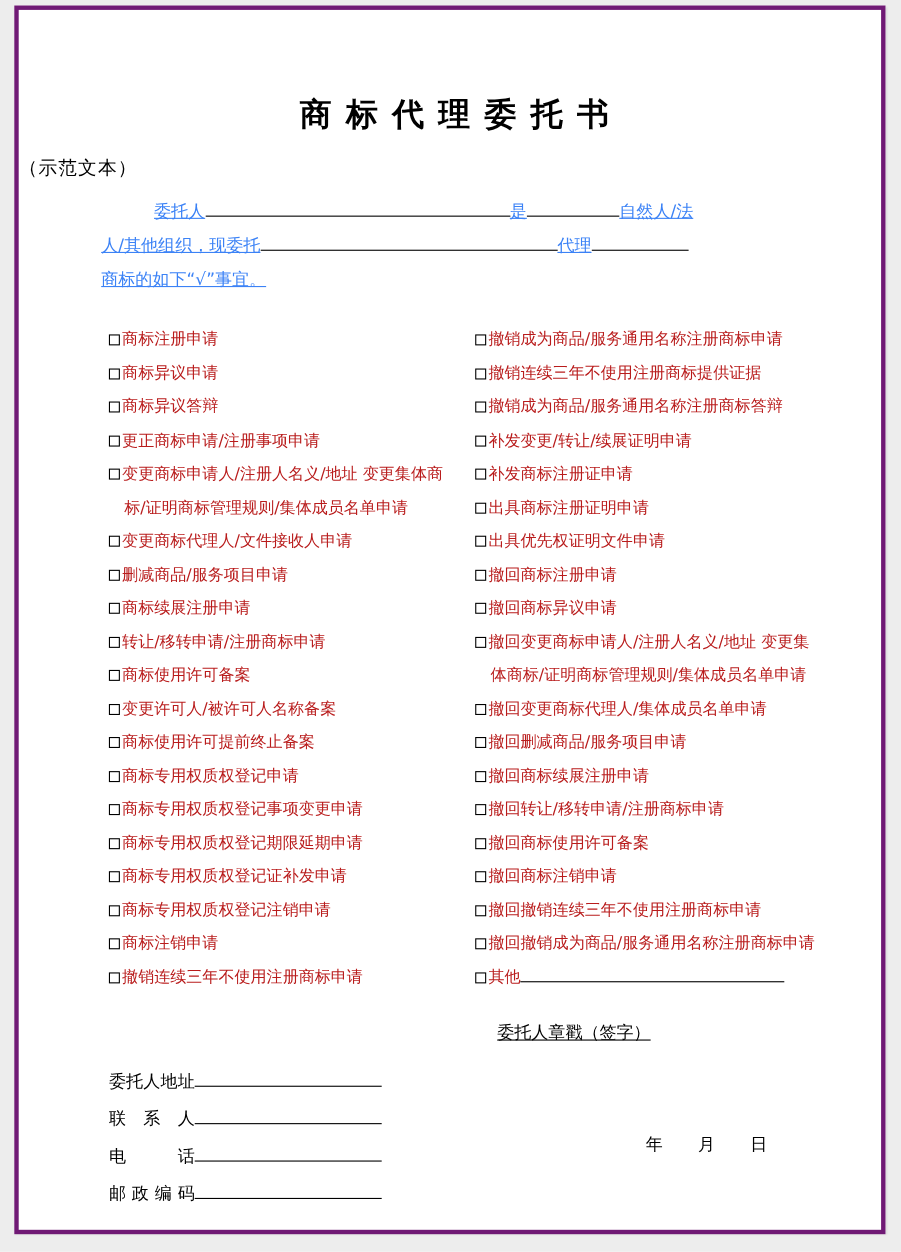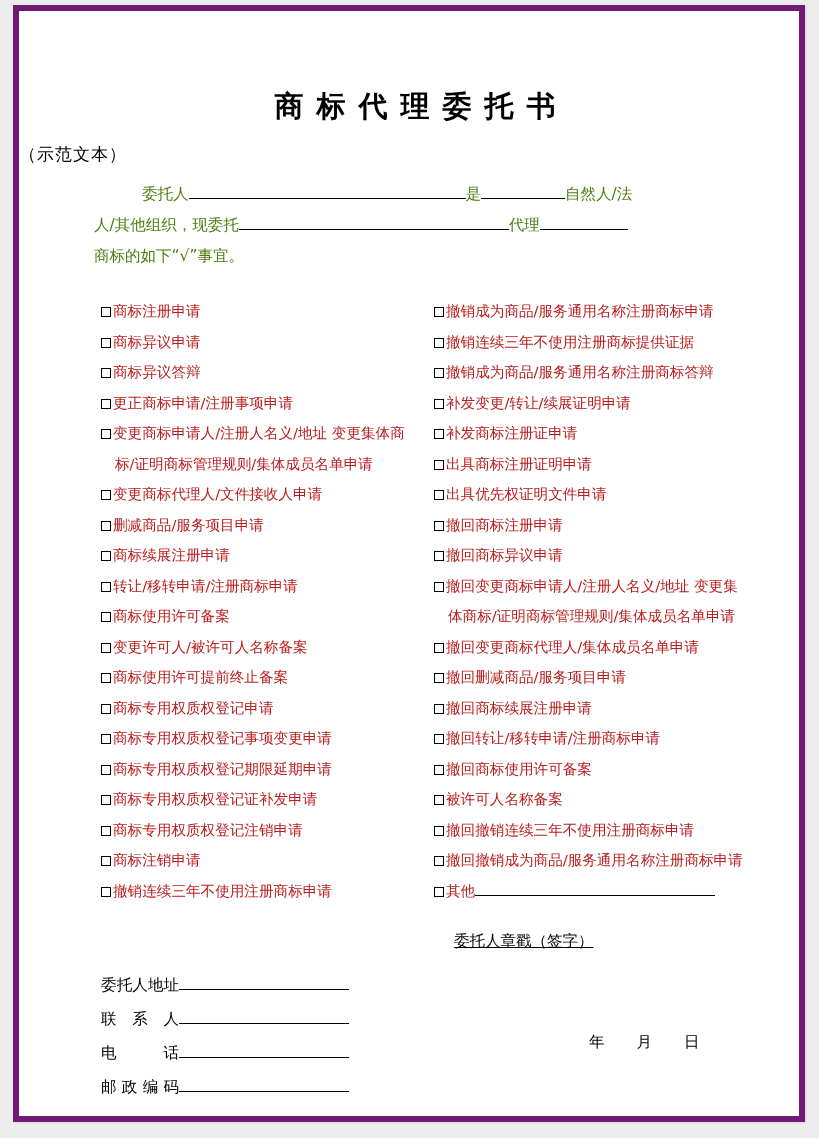--- a/index.html
+++ b/index.html
@@ -13,21 +13,21 @@
     font-family: "DejaVu Sans", "Liberation Sans", sans-serif;
     overflow: hidden;
   }
   .page {
     position: absolute;
     left: 13px;
     top: 5px;
     width: 792px;
     height: 1117px;
     background: #ffffff;
-    border: 6px solid #701a75;
+    border: 4px solid #701a75;
     box-sizing: border-box;
     box-shadow: 1px 1px 2px rgba(0,0,0,0.10);
   }
   .content {
     position: absolute;
     left: 0;
     top: 0;
     width: 792px;
     height: 1117px;
   }
@@ -60,21 +60,22 @@
   }
 
   
   .intro {
     position: absolute;
     left: 75px;
     top: 168px;
     width: 645px;
     font-size: 15.5px;
     line-height: 31px;
-    color: #4d7c0f;
+    color: #3b82f6;
+    text-decoration: underline;
   }
   .intro .ln {
     display: block;
     white-space: nowrap;
   }
   .intro .ind { display: inline-block; width: 48px; }
   .blank {
     display: inline-block;
     border-bottom: 1px solid #000;
     vertical-align: baseline;
@@ -230,21 +231,21 @@
           <div class="item"><span class="cbx"></span><span>撤回商标异议申请</span></div>
           <div class="item"><span class="cbx"></span><span>撤回变更商标申请人/注册人名义/地址  变更集</span></div>
           <div class="item">
             <span class="cont">体商标/证明商标管理规则/集体成员名单申请</span>
           </div>
           <div class="item"><span class="cbx"></span><span>撤回变更商标代理人/集体成员名单申请</span></div>
           <div class="item"><span class="cbx"></span><span>撤回删减商品/服务项目申请</span></div>
           <div class="item"><span class="cbx"></span><span>撤回商标续展注册申请</span></div>
           <div class="item"><span class="cbx"></span><span>撤回转让/移转申请/注册商标申请</span></div>
           <div class="item"><span class="cbx"></span><span>撤回商标使用许可备案</span></div>
-          <div class="item"><span class="cbx"></span><span>被许可人名称备案</span></div>
+          <div class="item"><span class="cbx"></span><span>撤回商标注销申请</span></div>
           <div class="item"><span class="cbx"></span><span>撤回撤销连续三年不使用注册商标申请</span></div>
           <div class="item"><span class="cbx"></span><span>撤回撤销成为商品/服务通用名称注册商标申请</span></div>
           <div class="item"><span class="cbx"></span><span>其他</span><span class="otherline"></span></div>
         </div>
     </div>
 
     <div class="footer">
       <div class="frow" style="top:0px;">
         <span class="flabel">委托人地址</span><span class="fblank"></span>
       </div>

